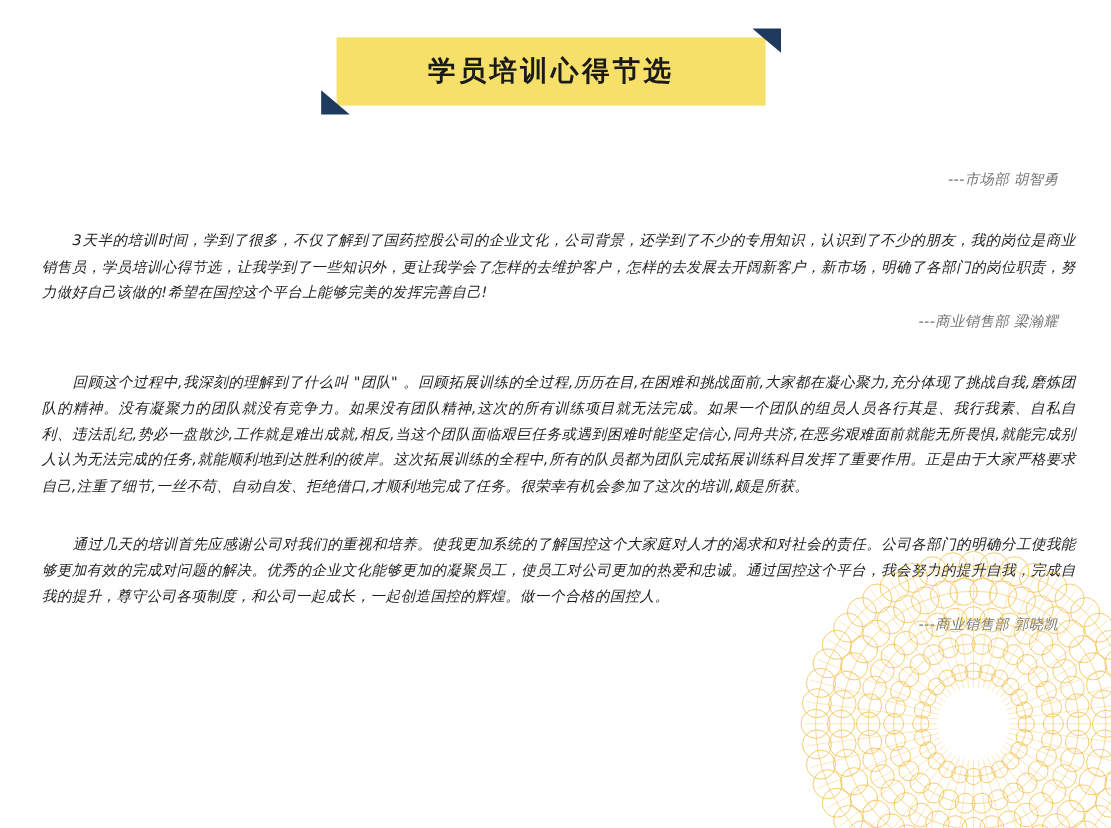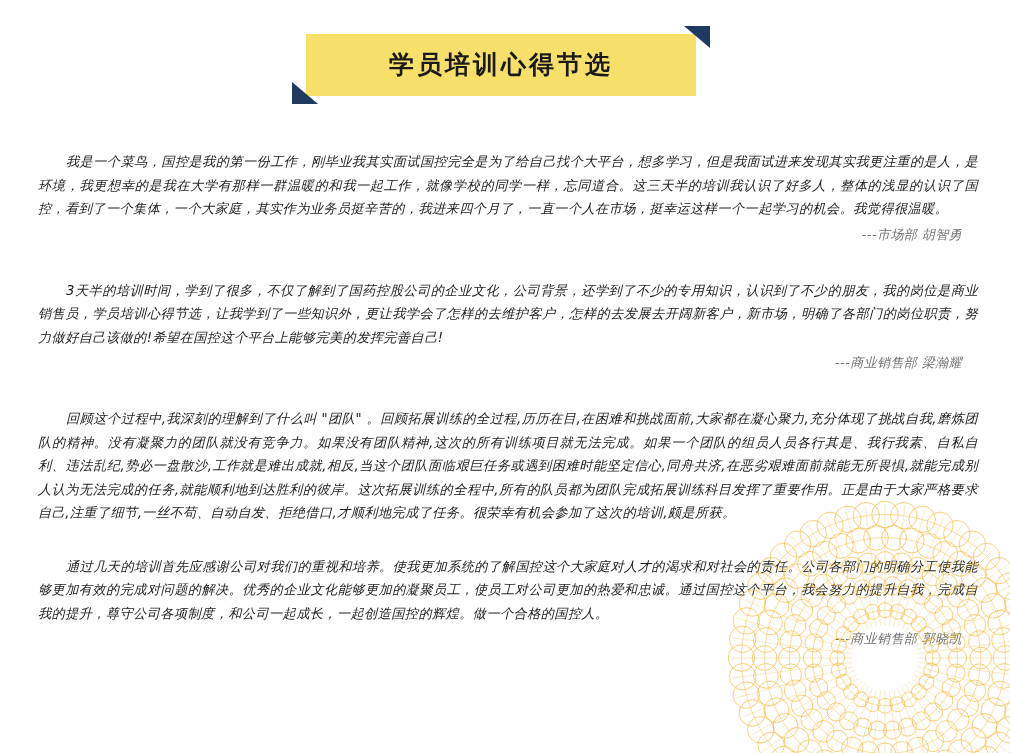--- a/index.html
+++ b/index.html
@@ -128,21 +128,20 @@
   <div class="title-wrap">
     <div class="title-band"></div>
     <div class="corner-tr"></div>
     <div class="corner-bl"></div>
     <div class="title-text">学员培训心得节选</div>
   </div>
 
   <div class="content">
 
     <div class="entry entry-1">
-      <p class="body">我是一个菜鸟，国控是我的第一份工作，刚毕业我其实面试国控完全是为了给自己找个大平台，想多学习，但是我面试进来发现其实我更注重的是人，是环境，我更想幸的是我在大学有那样一群温暖的和我一起工作，就像学校的同学一样，忘同道合。这三天半的培训我认识了好多人，整体的浅显的认识了国控，看到了一个集体，一个大家庭，其实作为业务员挺辛苦的，我进来四个月了，一直一个人在市场，挺幸运这样一个一起学习的机会。我觉得很温暖。</p>
       <p class="sign">---市场部 胡智勇</p>
     </div>
 
     <div class="entry entry-2">
       <p class="body">3天半的培训时间，学到了很多，不仅了解到了国药控股公司的企业文化，公司背景，还学到了不少的专用知识，认识到了不少的朋友，我的岗位是商业销售员，学员培训心得节选，让我学到了一些知识外，更让我学会了怎样的去维护客户，怎样的去发展去开阔新客户，新市场，明确了各部门的岗位职责，努力做好自己该做的!希望在国控这个平台上能够完美的发挥完善自己!</p>
       <p class="sign">---商业销售部 梁瀚耀</p>
     </div>
 
     <div class="entry entry-3">
       <p class="body">回顾这个过程中,我深刻的理解到了什么叫 "团队" 。回顾拓展训练的全过程,历历在目,在困难和挑战面前,大家都在凝心聚力,充分体现了挑战自我,磨炼团队的精神。没有凝聚力的团队就没有竞争力。如果没有团队精神,这次的所有训练项目就无法完成。如果一个团队的组员人员各行其是、我行我素、自私自利、违法乱纪,势必一盘散沙,工作就是难出成就,相反,当这个团队面临艰巨任务或遇到困难时能坚定信心,同舟共济,在恶劣艰难面前就能无所畏惧,就能完成别人认为无法完成的任务,就能顺利地到达胜利的彼岸。这次拓展训练的全程中,所有的队员都为团队完成拓展训练科目发挥了重要作用。正是由于大家严格要求自己,注重了细节,一丝不苟、自动自发、拒绝借口,才顺利地完成了任务。很荣幸有机会参加了这次的培训,颇是所获。</p>

